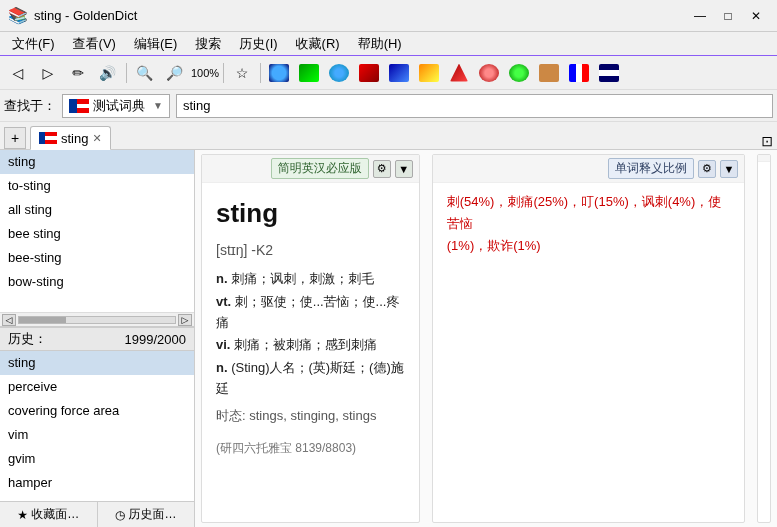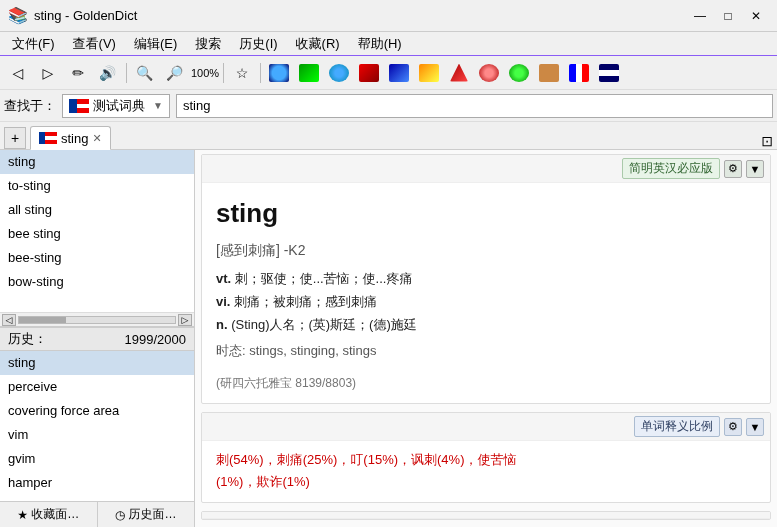--- a/index.html
+++ b/index.html
@@ -318,21 +318,21 @@
       gap: 3px;
     }
     .bottom-btn:last-child { border-right: none; }
 
     
     #content-panel {
       flex: 1;
       overflow-y: auto;
       background: #fafafa;
       display: flex;
-      flex-direction: column;
+      flex-direction: row;
     }
     .dict-section {
       background: white;
       border: 1px solid #ddd;
       margin: 4px 6px;
       border-radius: 2px;
     }
     .dict-header {
       display: flex;
       justify-content: flex-end;
@@ -591,21 +591,24 @@
   <div id="content-panel">
 
     <div class="dict-section">
       <div class="dict-header">
         <span class="dict-name-badge">简明英汉必应版</span>
         <div class="dict-badge-btn">⚙</div>
         <div class="dict-badge-btn">▼</div>
       </div>
       <div class="dict-content">
         <div class="word-headword">sting</div>
-        <div class="pronunciation">[感到刺痛] -K2</div>
+        <div class="pronunciation">[stɪŋ] -K2</div>
+        <div class="pos-block">
+          <b>n.</b> 刺痛；讽刺，刺激；刺毛
+        </div>
         <div class="pos-block">
           <b>vt.</b> 刺；驱使；使...苦恼；使...疼痛
         </div>
         <div class="pos-block">
           <b>vi.</b> 刺痛；被刺痛；感到刺痛
         </div>
         <div class="pos-block">
           <b>n.</b> (Sting)人名；(英)斯廷；(德)施廷
         </div>
         <div class="tense-line">时态: stings, stinging, stings</div>

